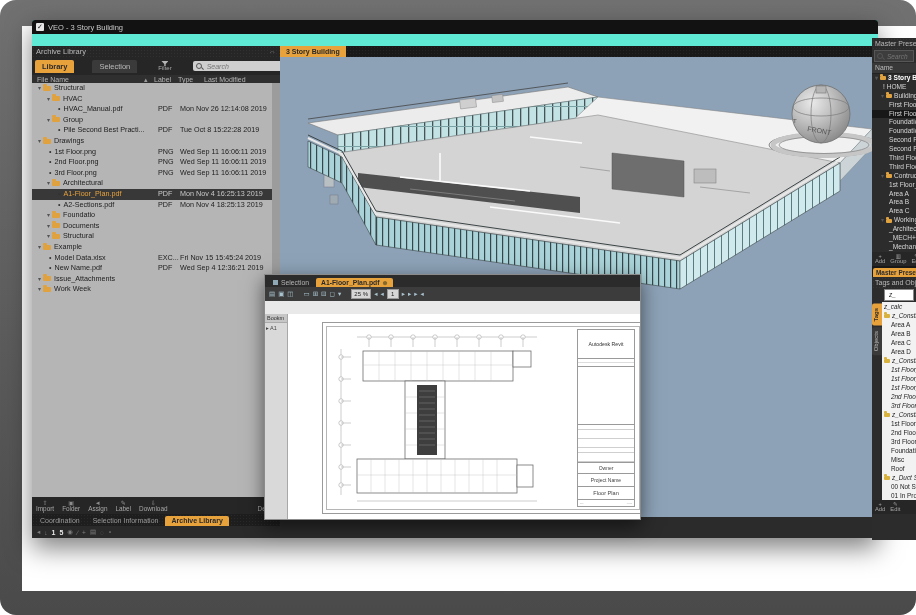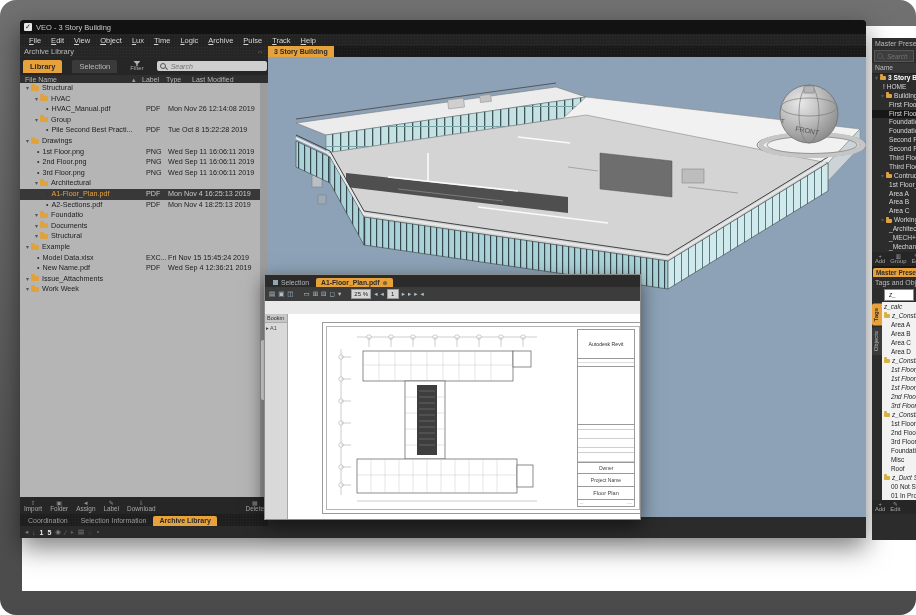--- a/index.html
+++ b/index.html
@@ -3,38 +3,38 @@
 <meta charset="utf-8">
 <style>
   html,body{margin:0;padding:0;background:#ffffff;}
   .stage{position:relative;width:916px;height:615px;overflow:hidden;
          font-family:"Liberation Sans",sans-serif;background:#fff;}
   
   .frame{position:absolute;inset:0;background:linear-gradient(#717171,#4a4a4a);border-radius:16px;}
   .frame-white{position:absolute;left:22px;top:26px;right:0;bottom:24px;background:#ffffff;}
 
   
-  .app{position:absolute;left:20px;top:20px;width:846px;height:518px;background:#5eead4;
+  .app{position:absolute;left:32px;top:20px;width:846px;height:518px;background:#5eead4;
        box-shadow:0 10px 26px rgba(0,0,0,.5);border-radius:3px 3px 0 0;font-size:8px;color:#ccc;}
   .titlebar{position:absolute;left:0;top:0;right:0;height:14px;background:#121212;display:flex;align-items:center;
             padding-left:4px;border-radius:3px 3px 0 0;}
   .appicon{width:8px;height:8px;background:#e7e7e7;color:#222;font-size:7px;line-height:8px;text-align:center;
            border-radius:1px;margin-right:4px;}
   .title-text{color:#c9c9c9;font-size:7.5px;}
   .menubar{position:absolute;left:0;top:14px;right:0;height:12px;background:#232323;display:flex;align-items:center;
            padding-left:4px;background-image:radial-gradient(#2e2e2e 1px,transparent 1px);background-size:3px 3px;}
   .menu-item{color:#d6d6d6;font-size:7.5px;padding:0 5px;cursor:default;}
   .menu-item::first-letter{text-decoration:underline;}
 
   
   .lpanel{position:absolute;left:0;top:26px;width:248px;bottom:0;background:#262626;}
   .phead{height:11px;line-height:11px;padding-left:4px;color:#b9b9b9;font-size:7.5px;
          background-image:radial-gradient(#313131 1px,transparent 1px);background-size:3px 3px;position:relative;}
   .phead .pin{position:absolute;right:4px;top:0;color:#8a8a8a;font-size:7px;}
-  .ltabs{height:16px;display:flex;align-items:center;gap:10px;padding:1px 3px 1px 3px;}
+  .ltabs{height:16px;display:flex;align-items:center;gap:18px;padding:1px 3px 1px 3px;}
   .tab{font-size:7.5px;padding:2px 7px;border-radius:2px 2px 0 0;background:#3a3a3a;color:#bbb;cursor:pointer;}
   .tab.active{background:#e8a23c;color:#2a2a2a;font-weight:bold;}
   .filterbtn{display:flex;flex-direction:column;align-items:center;margin:0 3px;color:#aaa;font-size:6px;line-height:5px;cursor:pointer;}
   .funnel{width:7px;height:5px;background:#b5b5b5;clip-path:polygon(0 0,100% 0,60% 60%,60% 100%,40% 100%,40% 60%);}
   .searchbox{flex:1;height:10px;background:#cfcfcf;border-radius:2px;display:flex;align-items:center;padding:0 3px;gap:3px;}
   .mag{width:4px;height:4px;border:1px solid #555;border-radius:50%;position:relative;flex:none;}
   .mag::after{content:"";position:absolute;left:4px;top:4px;width:3px;height:1px;background:#555;transform:rotate(45deg);}
   .searchbox input{flex:1;border:0;background:transparent;font-size:7px;font-style:italic;color:#555;outline:none;
                    font-family:"Liberation Sans",sans-serif;min-width:0;}
   .colhdr{height:10px;background:#2f2f2f;color:#b5b5b5;font-size:7px;position:relative;line-height:10px;border-bottom:1px solid #1a1a1a;}
@@ -153,33 +153,20 @@
 
 <div class="stage">
   <div class="frame"></div>
   <div class="frame-white"></div>
 
   <div class="app">
     <div class="titlebar">
       <span class="appicon">✓</span>
       <span class="title-text">VEO - 3 Story Building</span>
     </div>
-    <div class="menubar">
-        <span class="menu-item">File</span>
-        <span class="menu-item">Edit</span>
-        <span class="menu-item">View</span>
-        <span class="menu-item">Object</span>
-        <span class="menu-item">Lux</span>
-        <span class="menu-item">Time</span>
-        <span class="menu-item">Logic</span>
-        <span class="menu-item">Archive</span>
-        <span class="menu-item">Pulse</span>
-        <span class="menu-item">Track</span>
-        <span class="menu-item">Help</span>
-      </div>
 
     <div class="lpanel">
       <div class="phead">
         <span>Archive Library</span>
         <span class="pin">⇔</span>
       </div>
       <div class="ltabs">
         <span class="tab active">Library</span>
         <span class="tab">Selection</span>
         <span class="filterbtn">

